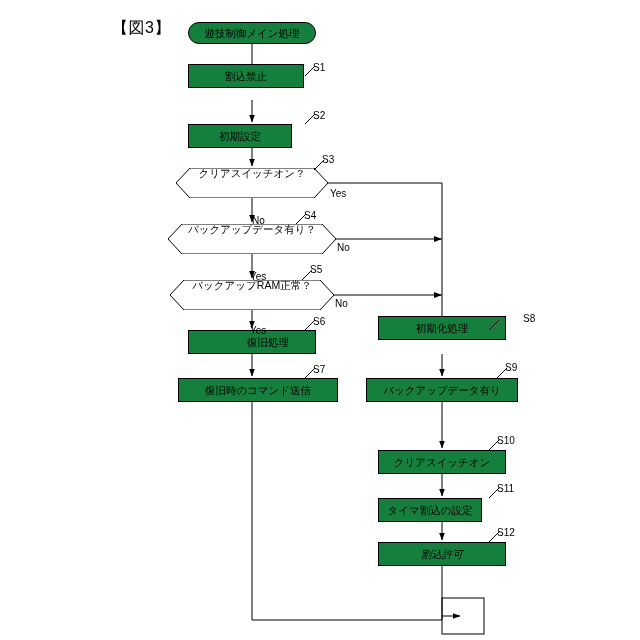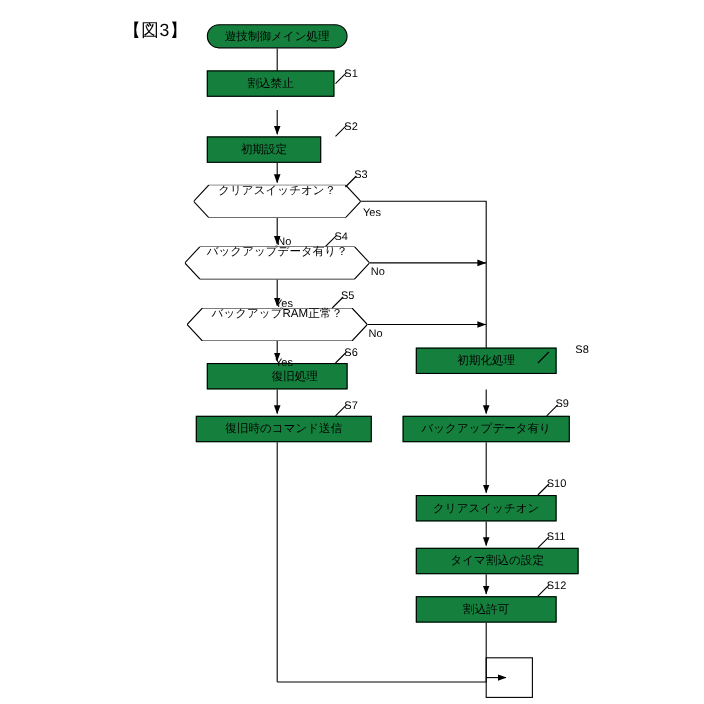--- a/index.html
+++ b/index.html
@@ -158,25 +158,25 @@
 </div>
 
 <div class="node" style="left:366px;top:378px;width:152px;height:24px;">
   <span>バックアップデータ有り</span>
 </div>
 
 <div class="node" style="left:378px;top:450px;width:128px;height:24px;">
   <span>クリアスイッチオン</span>
 </div>
 
-<div class="node" style="left:378px;top:498px;width:148px;height:24px;">
+<div class="node" style="left:378px;top:498px;width:104px;height:24px;">
   <span>タイマ割込の設定</span>
 </div>
 
-<div class="node" style="left:378px;top:542px;width:128px;height:24px;">
+<div class="node" style="left:378px;top:542px;width:128px;height:24px;font-style:italic;">
   <span>割込許可</span>
 </div>
 
 <div class="step" style="left:313px;top:62px;">S1</div>
 <div class="step" style="left:313px;top:110px;">S2</div>
 <div class="step" style="left:322px;top:154px;">S3</div>
 <div class="step" style="left:304px;top:210px;">S4</div>
 <div class="step" style="left:310px;top:264px;text-align:center;">S5</div>
 <div class="step" style="left:313px;top:316px;">S6</div>
 <div class="step" style="left:313px;top:364px;">S7</div>

